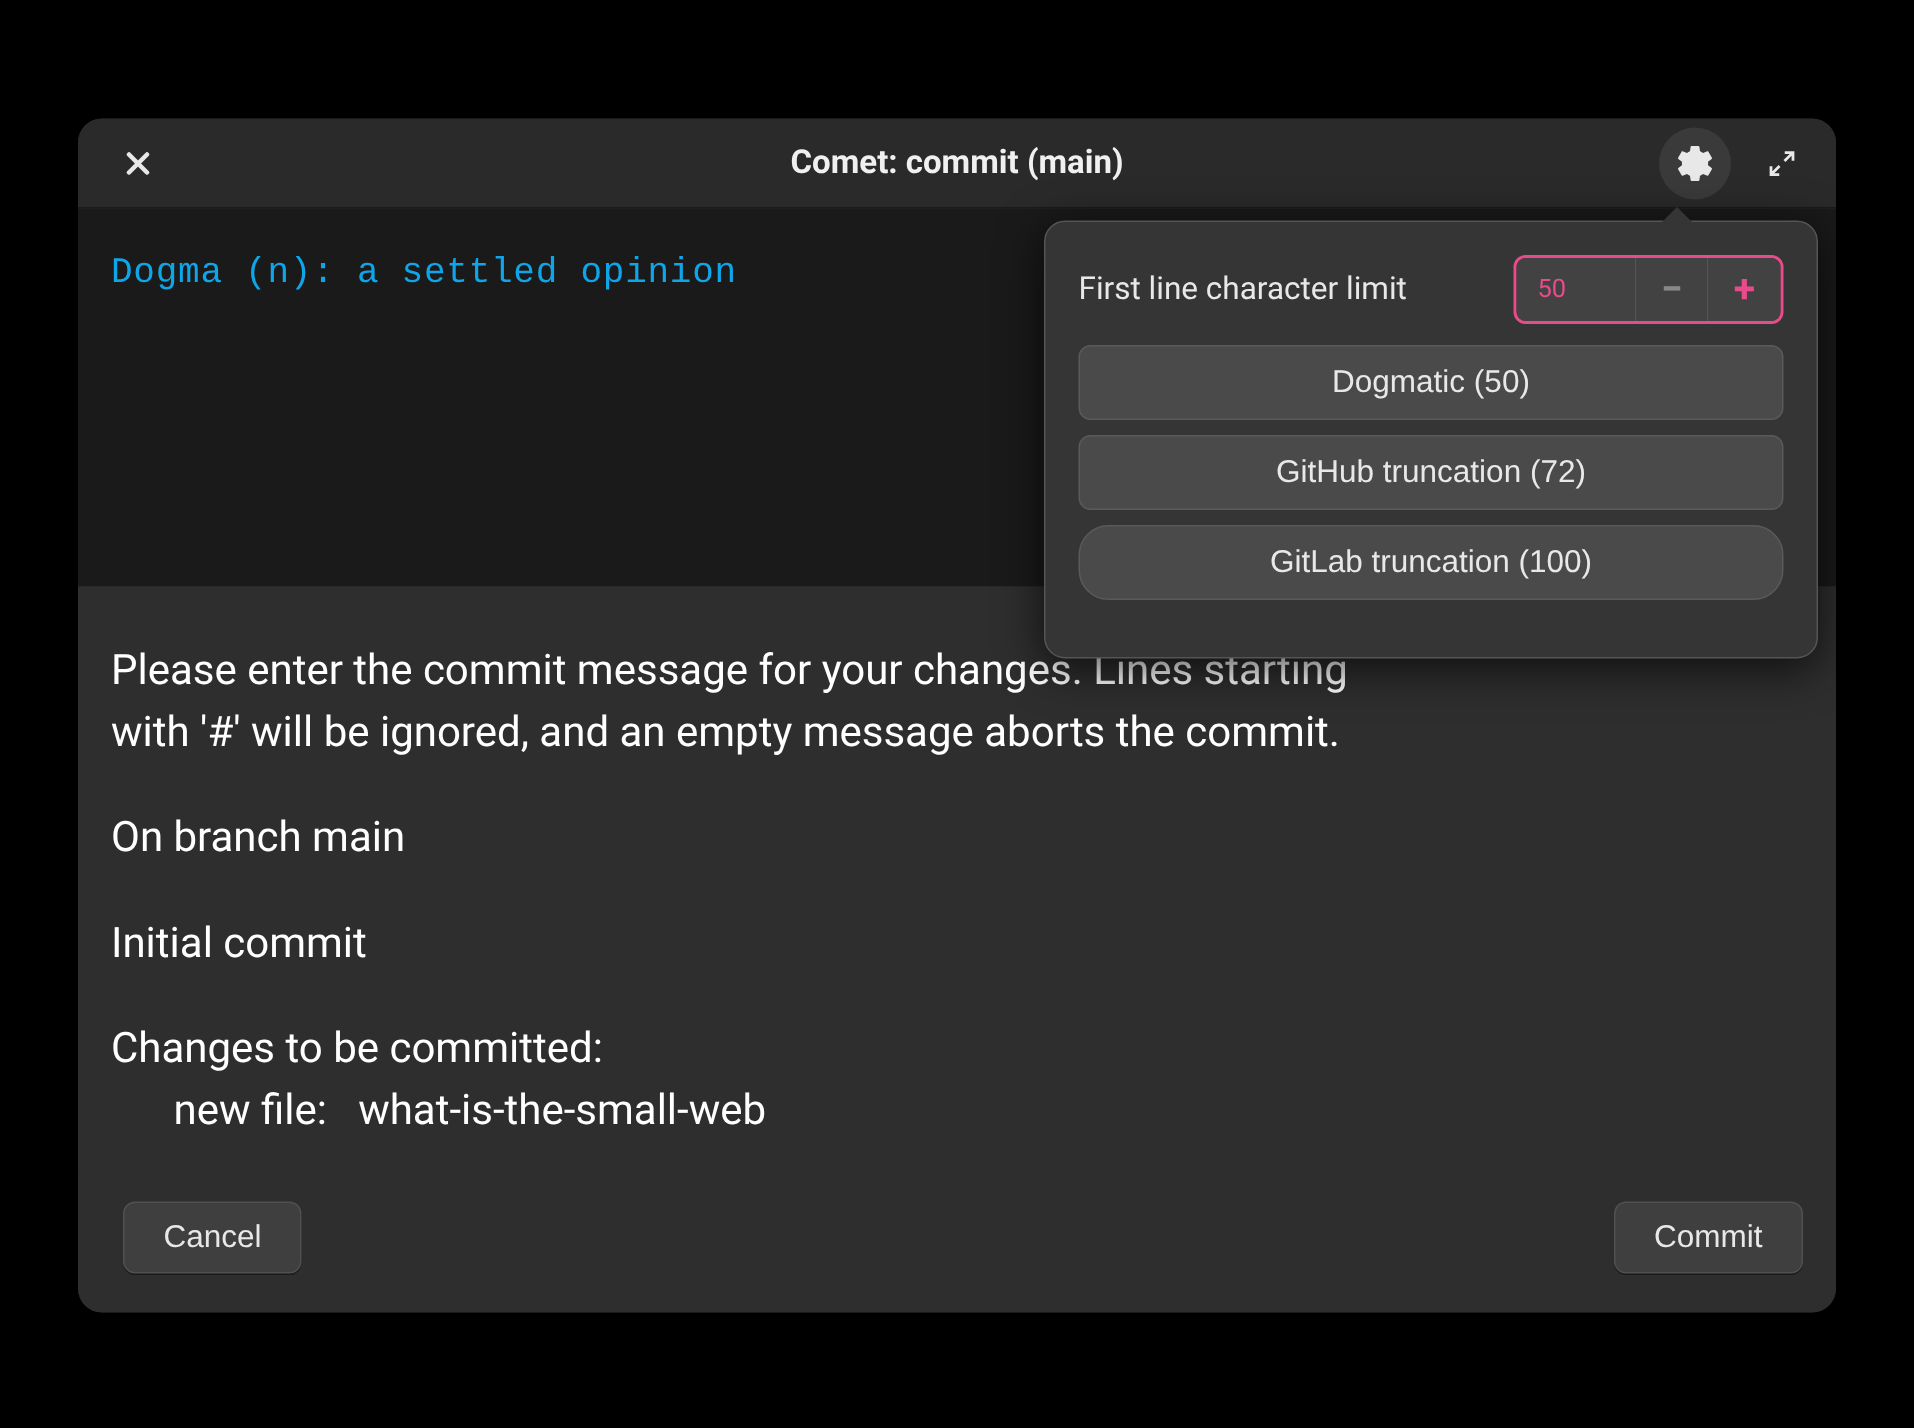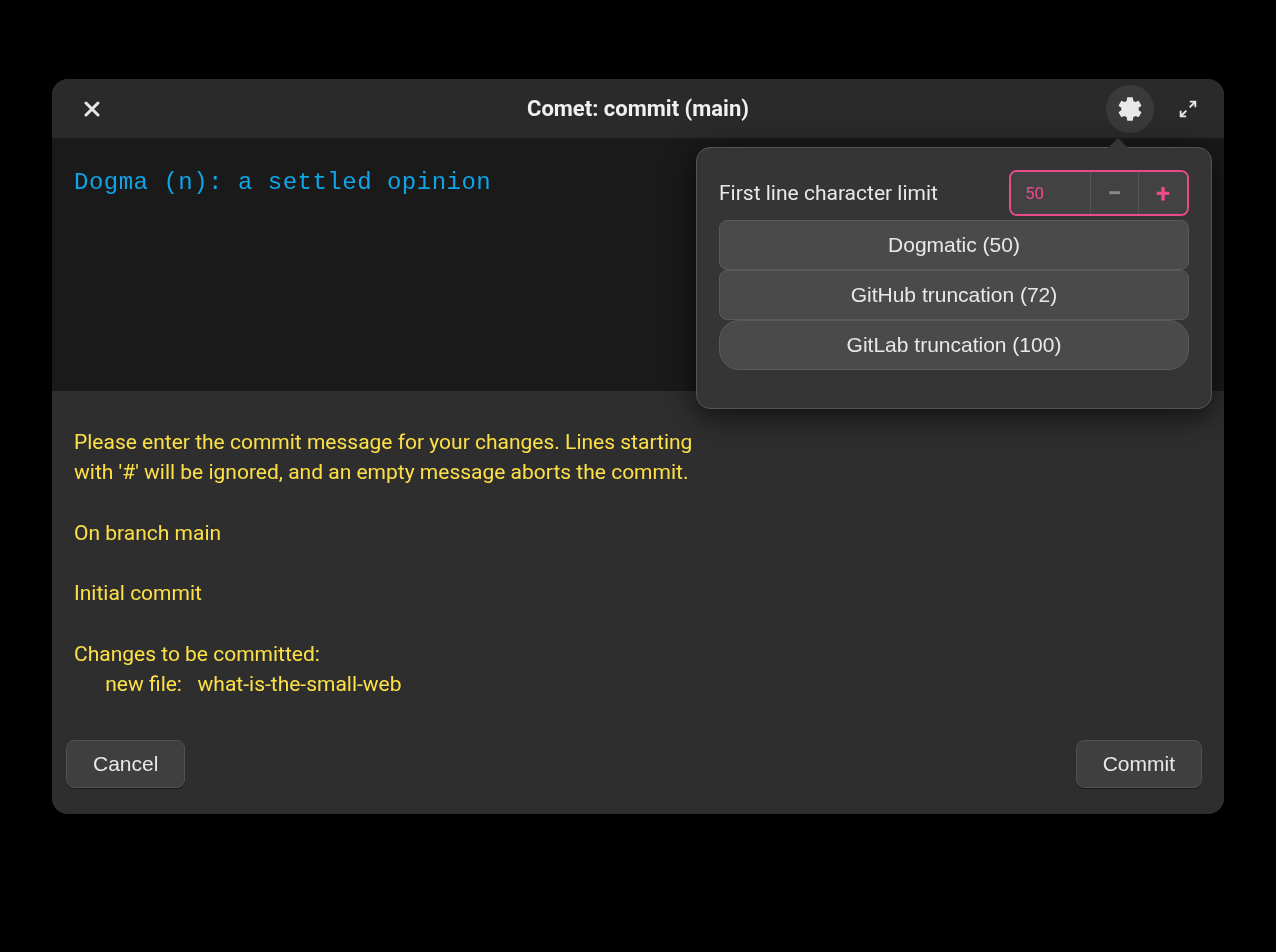--- a/index.html
+++ b/index.html
@@ -81,34 +81,34 @@
       height: 252px;
       font-family: "SFMono-Regular", Consolas, "Liberation Mono", Menlo, monospace;
       font-size: 24px;
       color: #0ea5e9;
       line-height: 1.5;
       letter-spacing: 0.5px;
     }
     .info-panel {
       background: #2e2e2e;
       padding: 36px 22px 20px 22px;
-      color: #fde047;
-      font-size: 21px;
+      color: #ffffff;
+      font-size: 28px;
       line-height: 1.45;
     }
     .info-panel .info-line {
       white-space: pre-wrap;
     }
     .info-spacer {
       height: 30px;
     }
     .button-bar {
       display: flex;
       justify-content: space-between;
-      padding: 20px 22px 26px 14px;
+      padding: 20px 22px 26px 30px;
       background: #2e2e2e;
     }
     .btn {
       background: #3f3f3f;
       color: #e8e8e8;
       border: 1px solid #505050;
       border-radius: 8px;
       padding: 11px 26px;
       font-size: 21px;
       cursor: pointer;
@@ -134,21 +134,21 @@
       width: 0;
       height: 0;
       border-left: 11px solid transparent;
       border-right: 11px solid transparent;
       border-bottom: 11px solid #353535;
     }
     .limit-row {
       display: flex;
       align-items: center;
       justify-content: space-between;
-      margin-bottom: 4px;
+      margin-bottom: 14px;
       gap: 4px;
     }
     .limit-label {
       color: #e8e8e8;
       font-size: 21px;
     }
     .stepper {
       display: flex;
       border: 2px solid #e84b8a;
       border-radius: 8px;
@@ -187,21 +187,21 @@
     .preset-btn {
       display: block;
       width: 100%;
       background: #4a4a4a;
       color: #e8e8e8;
       border: 1px solid #5a5a5a;
       border-radius: 8px;
       padding: 12px;
       font-size: 21px;
       text-align: center;
-      margin-bottom: 0;
+      margin-bottom: 10px;
       cursor: pointer;
     }
     .preset-btn:last-child {
       margin-bottom: 16px;
       border-radius: 20px;
     }
   </style>
 </head>
 <body>
 

